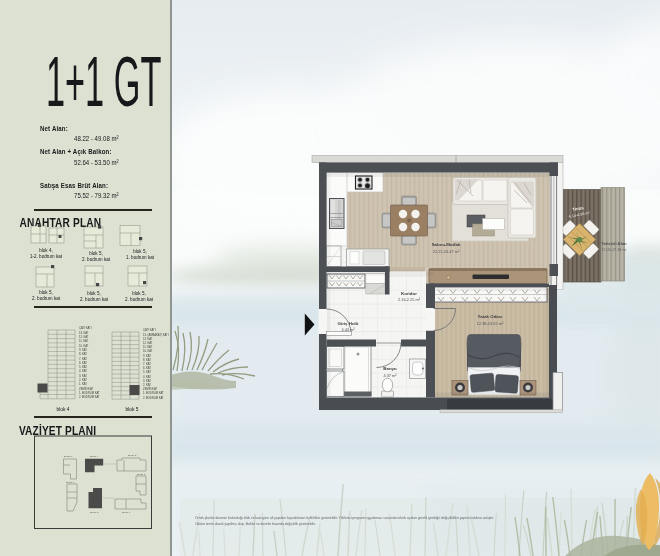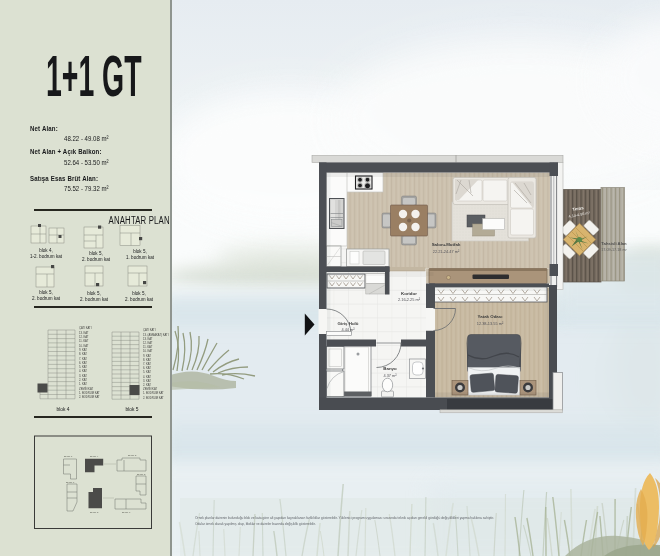--- a/index.html
+++ b/index.html
@@ -5,28 +5,28 @@
   html,body{margin:0;padding:0;}
   body{width:660px;height:556px;overflow:hidden;position:relative;
        font-family:"Liberation Sans",sans-serif;background:#fafcfc;}
   .wash{position:absolute;pointer-events:none;}
   #scene{position:absolute;left:0;top:0;z-index:5;}
   
   #sidebar{position:absolute;left:0;top:0;width:170px;height:556px;
     background:#dce1d2;border-right:2px solid #8f958f;z-index:10;color:#17181a;}
   .cond{display:inline-block;transform:scaleX(0.78);transform-origin:0 50%;white-space:nowrap;}
   .condc{display:inline-block;transform:scaleX(0.78);transform-origin:50% 50%;white-space:nowrap;}
-  #title{position:absolute;left:46px;top:42px;font-size:58px;font-weight:bold;letter-spacing:0px;}
+  #title{position:absolute;left:46px;top:42px;font-size:70px;font-weight:normal;letter-spacing:0px;}
   #title .cond{transform:scaleX(0.49);}
-  #areas{position:absolute;left:30px;top:123.5px;font-size:7.6px;line-height:10.7px;}
+  #areas{position:absolute;left:40px;top:123.5px;font-size:7.6px;line-height:10.7px;}
   #areas .cond{transform:scaleX(0.8);}
   #areas .v{font-weight:normal;text-align:right;}
   #areas b{letter-spacing:.2px;}
   .rule{position:absolute;left:34px;width:118px;height:2.4px;background:#26261f;}
-  .shead{position:absolute;width:170px;left:8px;text-align:right;font-weight:normal;font-size:10px;letter-spacing:.2px;}
+  .shead{position:absolute;width:170px;left:8px;text-align:left;font-weight:bold;font-size:13px;letter-spacing:.2px;}
   .blocklabel{position:absolute;font-size:5.4px;line-height:6.4px;text-align:center;transform:scaleX(.85);}
 </style>
 </head>
 <body>
 
 <div class="wash" style="left:170px;top:0;width:490px;height:190px;background:linear-gradient(180deg,#e6ecf1 0%,#ecf1f4 50%,#f5f8f9 100%);"></div>
 <div class="wash" style="left:160px;top:90px;width:260px;height:140px;background:#fcfdfd;border-radius:50%;filter:blur(16px);opacity:.95"></div>
 <div class="wash" style="left:330px;top:40px;width:380px;height:160px;background:#fbfcfc;border-radius:50%;filter:blur(18px);opacity:.95"></div>
 <div class="wash" style="left:600px;top:20px;width:140px;height:120px;background:#fafbfc;border-radius:50%;filter:blur(16px);opacity:.9"></div>
 
@@ -454,21 +454,21 @@
 
 <div id="sidebar">
 
   <div id="title"><span class="cond">1+1 GT</span></div>
 
   <div id="areas">
     <div><b class="cond">Net Alan:</b></div>
     <div class="v"><span class="cond">48.22 - 49.08 m²</span></div>
     <div style="margin-top:2.2px"><b class="cond">Net Alan + Açık Balkon:</b></div>
     <div class="v"><span class="cond">52.64 - 53.50 m²</span></div>
-    <div style="margin-top:5px"><b class="cond">Satışa Esas Brüt Alan:</b></div>
+    <div style="margin-top:12px"><b class="cond">Satışa Esas Brüt Alan:</b></div>
     <div class="v"><span class="cond">75.52 - 79.32 m²</span></div>
   </div>
 
   <div class="rule" style="top:208.6px"></div>
 
   <div class="shead" style="top:214.5px;"><span class="condc">ANAHTAR PLAN</span></div>
 
   <svg id="miniplans" width="170" height="90" viewBox="0 0 170 90" style="position:absolute;top:222px;left:0" xmlns="http://www.w3.org/2000/svg">
   <g fill="#e6ead9" stroke="#80837a" stroke-width="0.45">
 
@@ -587,20 +587,21 @@
     <text x="143" y="72.4">1. BODRUM KAT</text>
         <text x="143" y="76.6">2. BODRUM KAT</text>
   </g>
   </svg>
 
   <div class="blocklabel" style="left:33px;top:405.5px;width:60px;font-size:5.8px;">blok 4</div>
   <div class="blocklabel" style="left:102px;top:405.5px;width:60px;font-size:5.8px;">blok 5</div>
 
   <div class="rule" style="top:415.6px"></div>
 
+  <div class="shead" style="top:422.5px;"><span class="condc">VAZİYET PLANI</span></div>
 
   <svg id="site" width="170" height="100" viewBox="0 0 170 100" style="position:absolute;top:434px;left:0" xmlns="http://www.w3.org/2000/svg">
 
   <rect x="34.5" y="2" width="117" height="92.5" fill="none" stroke="#3a3a38" stroke-width="1"></rect>
 
   <g fill="none" stroke="#6e716a" stroke-width="0.5">
     <path d="M63.5,25 h13 v20 h-6 v-5 h-7 z"></path>
     <line x1="63.5" y1="31" x2="70" y2="31"></line>
   </g>
 

